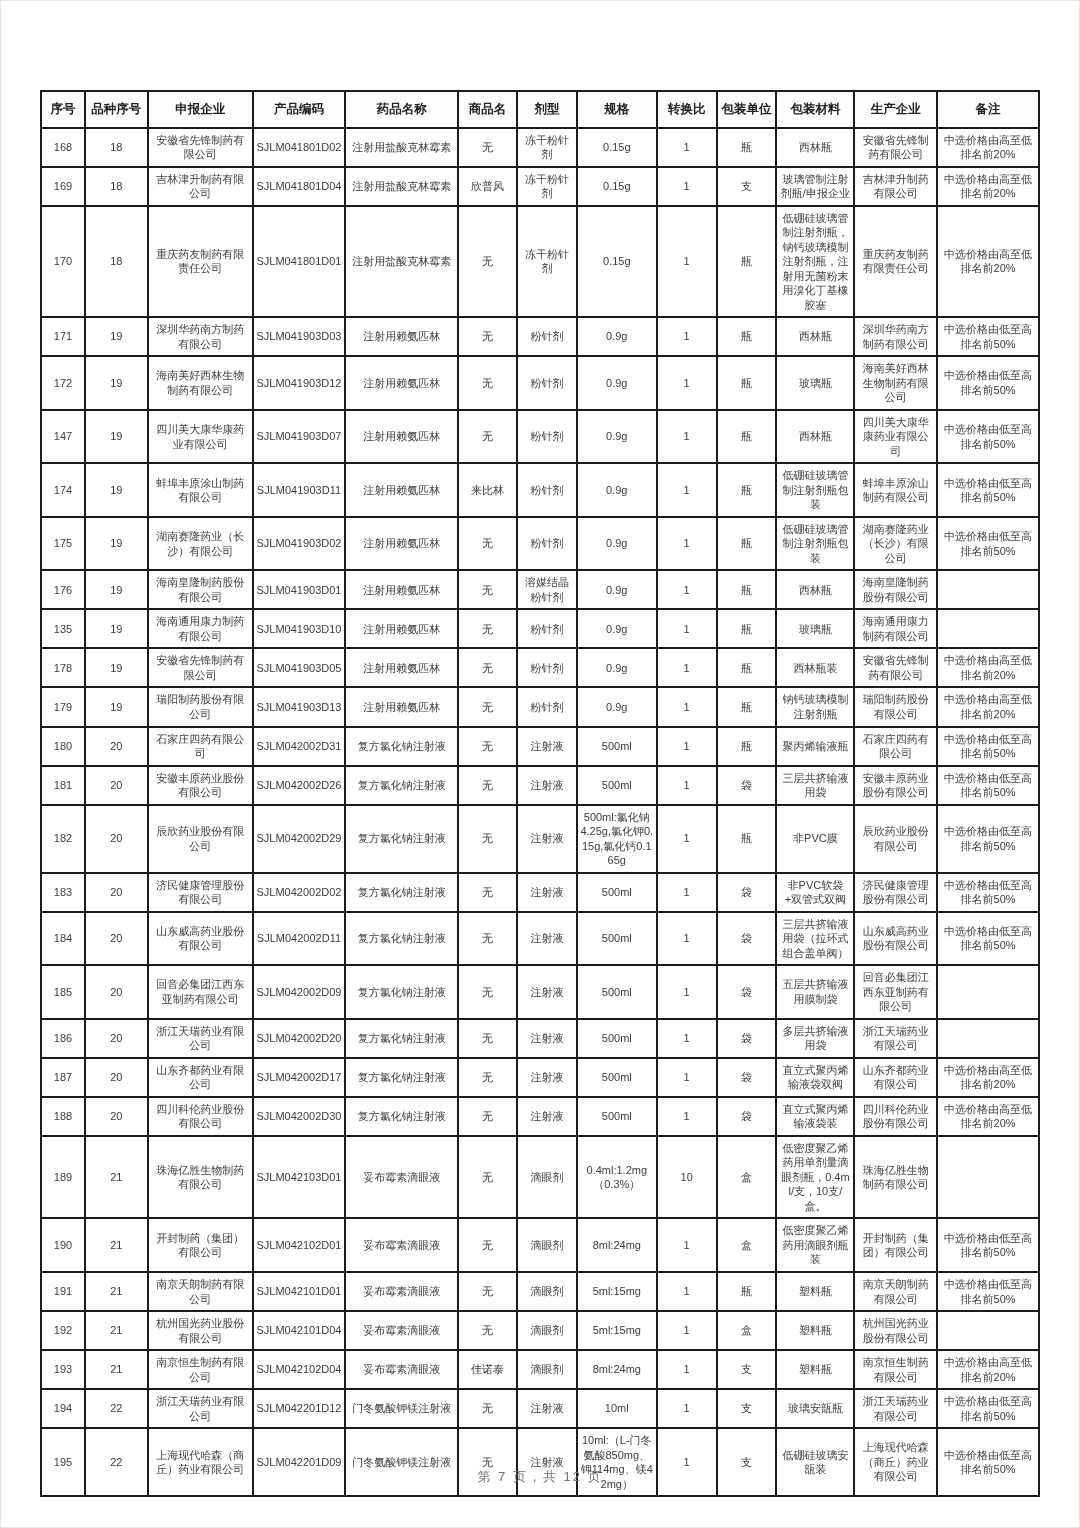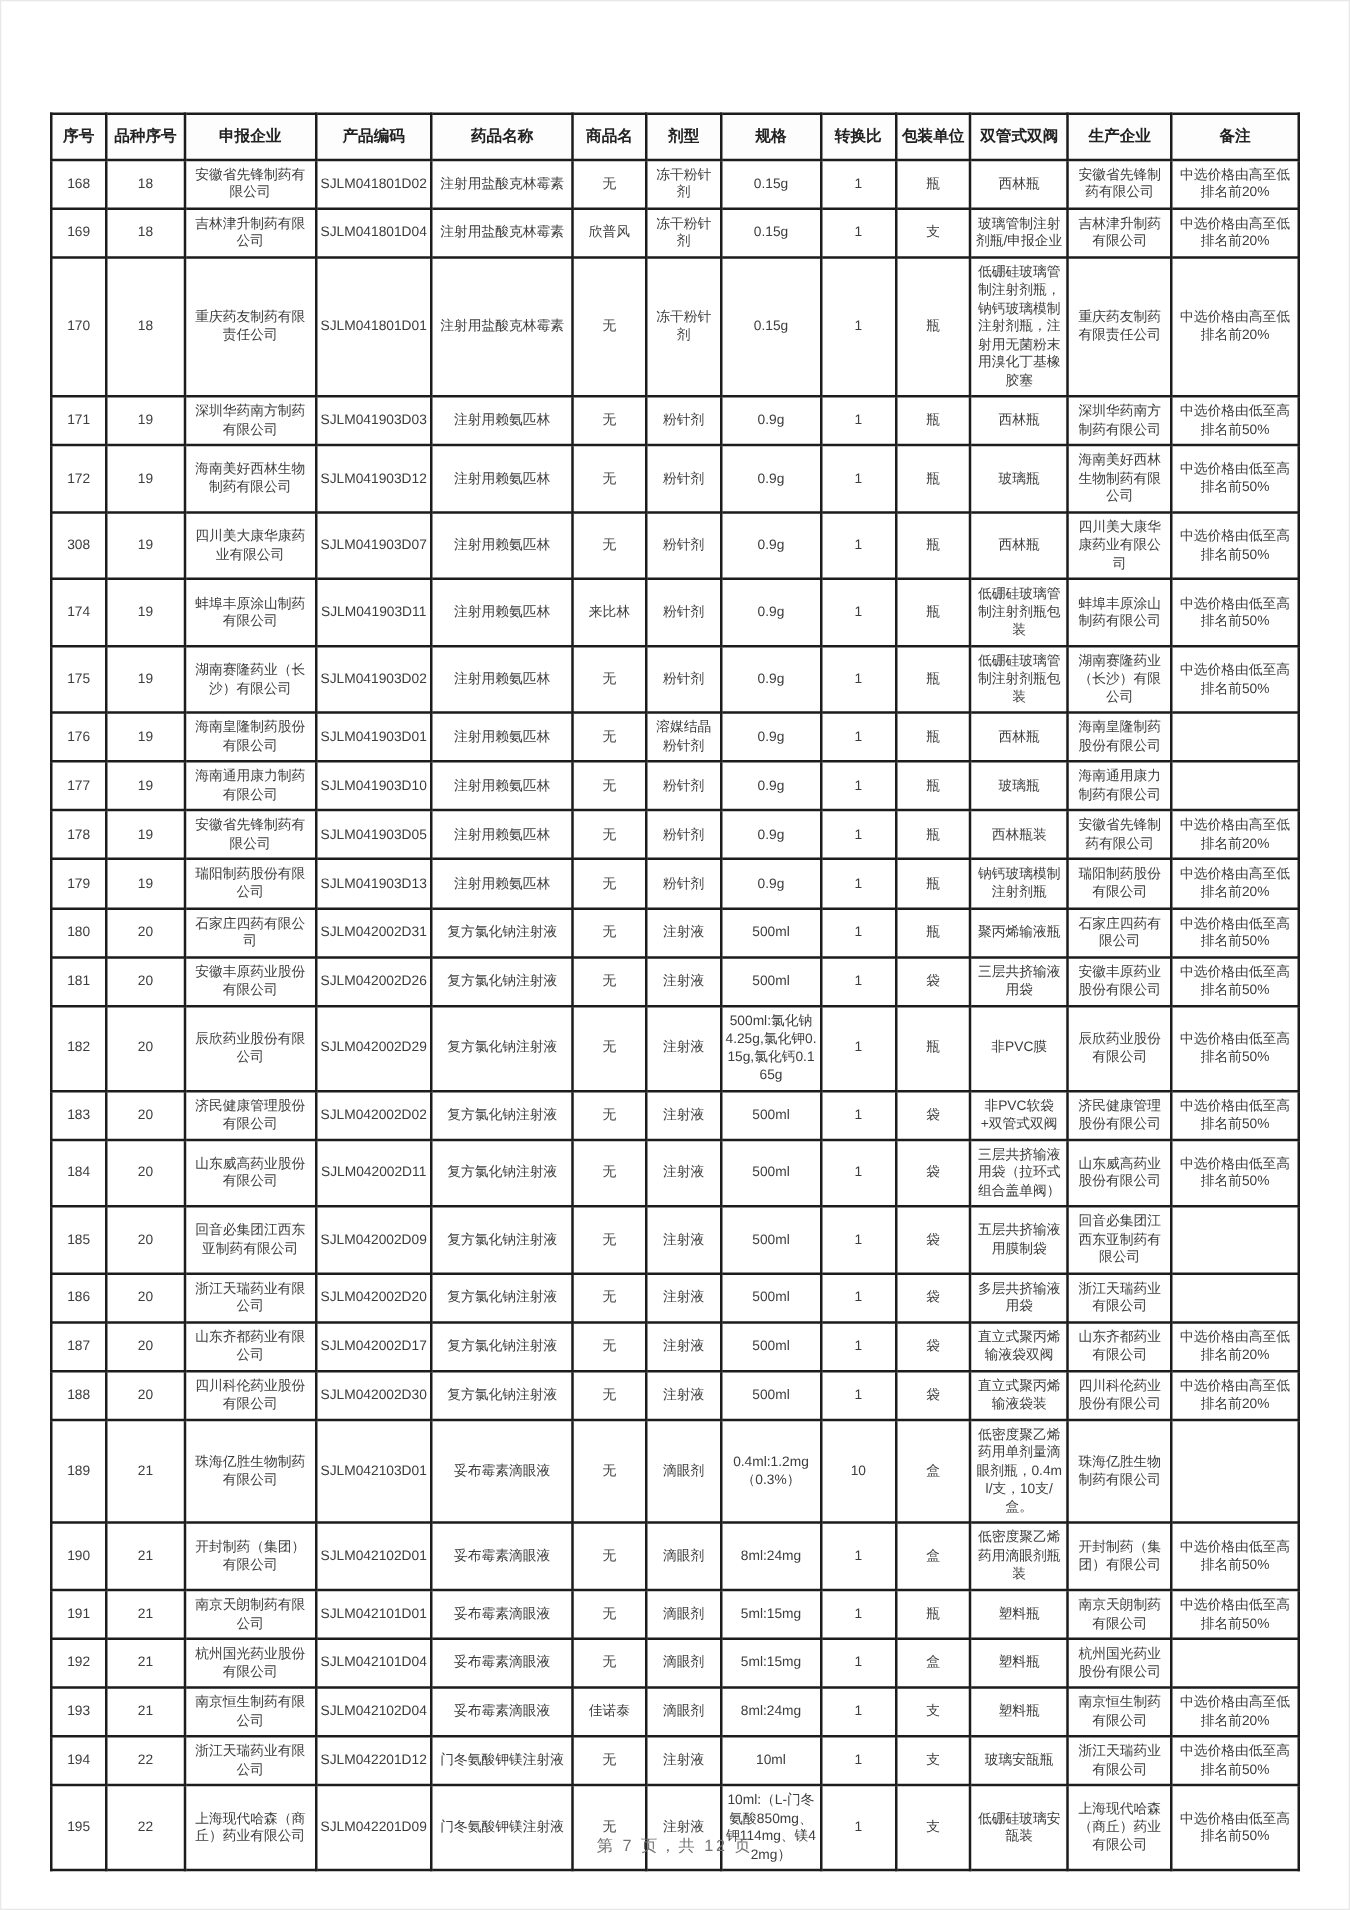--- a/index.html
+++ b/index.html
@@ -73,21 +73,21 @@
           <th>序号</th>
           <th>品种序号</th>
           <th>申报企业</th>
           <th>产品编码</th>
           <th>药品名称</th>
           <th>商品名</th>
           <th>剂型</th>
           <th>规格</th>
           <th>转换比</th>
           <th>包装单位</th>
-          <th>双管式双阀</th>
+          <th>包装材料</th>
           <th>生产企业</th>
           <th>备注</th>
         </tr>
     </thead>
     <tbody>
         <tr>
           <td>168</td>
           <td>18</td>
           <td>安徽省先锋制药有限公司</td>
           <td class="code">SJLM041801D02</td>
@@ -155,21 +155,21 @@
           <td>无</td>
           <td>粉针剂</td>
           <td>0.9g</td>
           <td>1</td>
           <td>瓶</td>
           <td>玻璃瓶</td>
           <td>海南美好西林生物制药有限公司</td>
           <td>中选价格由低至高排名前50%</td>
         </tr>
         <tr>
-          <td>308</td>
+          <td>147</td>
           <td>19</td>
           <td>四川美大康华康药业有限公司</td>
           <td class="code">SJLM041903D07</td>
           <td>注射用赖氨匹林</td>
           <td>无</td>
           <td>粉针剂</td>
           <td>0.9g</td>
           <td>1</td>
           <td>瓶</td>
           <td>西林瓶</td>
@@ -215,21 +215,21 @@
           <td>无</td>
           <td>溶媒结晶粉针剂</td>
           <td>0.9g</td>
           <td>1</td>
           <td>瓶</td>
           <td>西林瓶</td>
           <td>海南皇隆制药股份有限公司</td>
           <td></td>
         </tr>
         <tr>
-          <td>177</td>
+          <td>135</td>
           <td>19</td>
           <td>海南通用康力制药有限公司</td>
           <td class="code">SJLM041903D10</td>
           <td>注射用赖氨匹林</td>
           <td>无</td>
           <td>粉针剂</td>
           <td>0.9g</td>
           <td>1</td>
           <td>瓶</td>
           <td>玻璃瓶</td>

